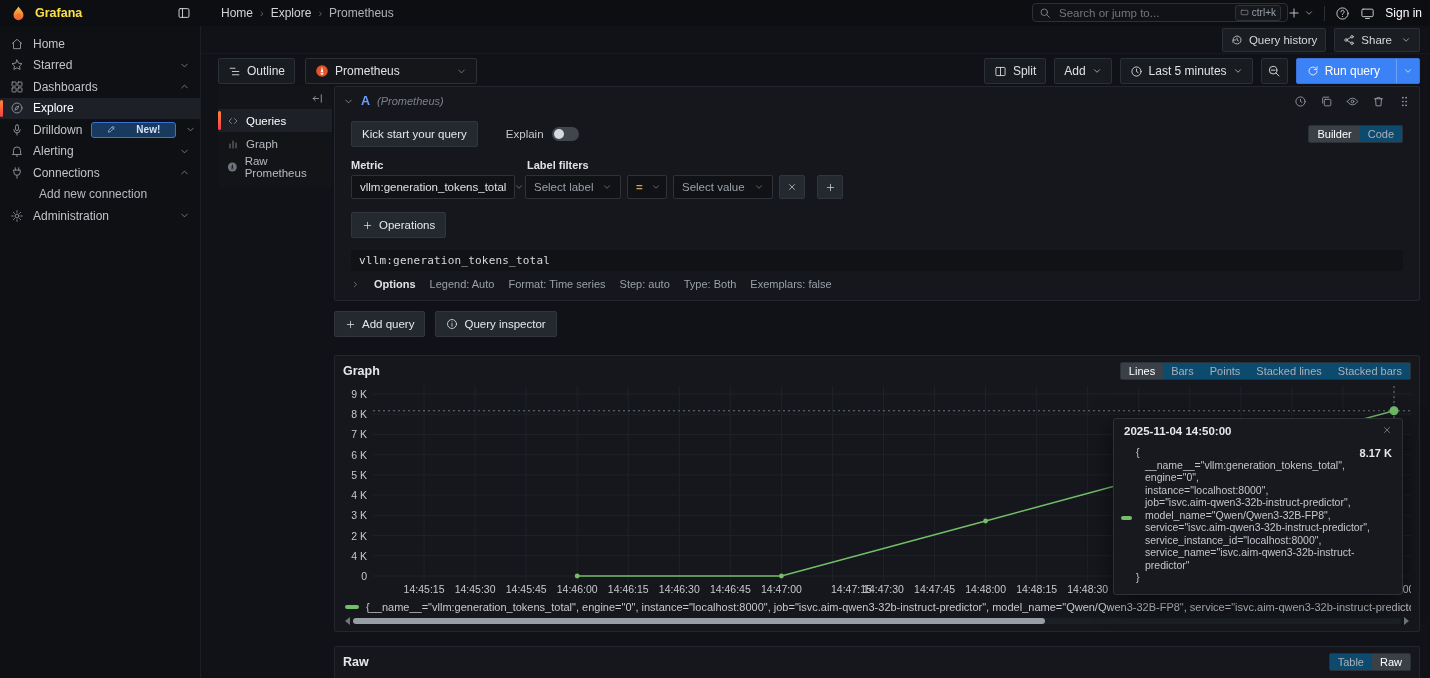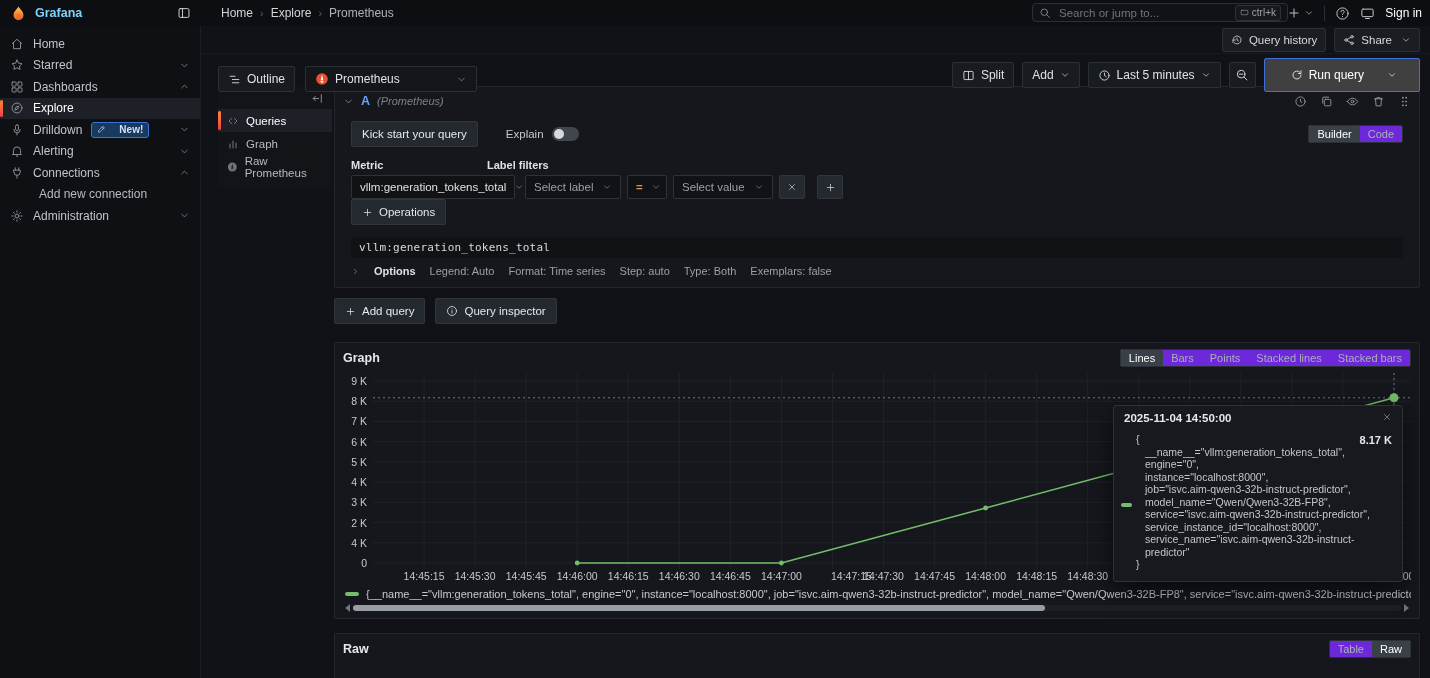--- a/index.html
+++ b/index.html
@@ -2,21 +2,21 @@
 <html><head>
 <meta charset="utf-8">
 <style>
   html,body{margin:0;padding:0;background:#000;}
   .app{position:relative;width:1430px;height:678px;overflow:hidden;background:#111217;
        color:#d8d9dd;font-family:"Liberation Sans",sans-serif;font-size:12px;}
   svg.ic{stroke:currentColor;fill:none;stroke-width:1.6;stroke-linecap:round;stroke-linejoin:round;flex:none}
   
   .topnav{position:absolute;top:0;left:0;right:0;height:26px;background:#0d0e12;display:flex;align-items:center;z-index:9}
   .brand{width:201px;display:flex;align-items:center;gap:8px;padding:0 10px;box-sizing:border-box}
-  .brand-name{font-weight:700;color:#7dd3fc;font-size:12.5px;flex:1}
+  .brand-name{font-weight:700;color:#fde047;font-size:12.5px;flex:1}
   .crumbs{display:flex;align-items:center;gap:7px;margin-left:20px;color:#d3d4d8}
   .crumb{cursor:pointer}
   .crumb.dim{color:#aeb2b9}
   .crumb-sep{color:#5a5f66;font-size:11px}
   .searchbox{position:absolute;left:1032px;top:3px;width:256px;height:19px;background:#111217;border:1px solid #2c3036;
       border-radius:4px;display:flex;align-items:center;gap:6px;padding:0 6px;box-sizing:border-box;color:#8e949c}
   .searchbox input{flex:1;background:transparent;border:0;outline:0;color:#c7c8cc;font-size:11.5px;font-family:inherit}
   .kbd{display:flex;align-items:center;gap:3px;border:1px solid #2e3238;background:#16181d;border-radius:3px;
        padding:0 4px;font-size:10px;color:#9aa0a8;height:14px}
   .nav-right{position:absolute;right:8px;top:0;height:26px;display:flex;align-items:center;gap:10px;color:#c7c8cc}
@@ -30,30 +30,30 @@
   
   .sidebar{position:absolute;left:0;top:26px;bottom:0;width:201px;background:#0f1014;border-right:1px solid #1c1e23;
            box-sizing:border-box;padding-top:7px;z-index:8}
   .sitem{position:relative;height:21.5px;display:flex;align-items:center;gap:9px;padding:0 10px;color:#c2c4c9;cursor:pointer}
   .sitem .sic{color:#8e949c}
   .sitem .chev{margin-left:auto;color:#8e949c}
   .sitem.active{background:#1d2026;color:#fff;font-weight:500}
   .sitem.active::before{content:"";position:absolute;left:0;top:2px;bottom:2px;width:3px;border-radius:2px;
         background:linear-gradient(180deg,#ff8833,#f53e4c)}
   .sitem.sub{padding-left:39px;color:#b7bac0}
-  .badge-new{display:inline-flex;align-items:center;gap:13px;background:#173a5e;border:1px solid #3d71d9;color:#d3e0f5;
-        border-radius:3px;font-size:10px;padding:0 5px;height:14px;font-weight:600}
+  .badge-new{display:inline-flex;align-items:center;gap:20px;background:#173a5e;border:1px solid #3d71d9;color:#d3e0f5;
+        border-radius:3px;font-size:10px;padding:0 15px;height:14px;font-weight:600}
   
   .toolbar{position:absolute;left:218px;top:58px;right:10px;display:flex;align-items:flex-end;z-index:4}
   .tbtn{height:26px;display:inline-flex;align-items:center;gap:6px;padding:0 9px;background:#181b20;border:1px solid #2b2f36;
         border-radius:2px;color:#e0e1e4;font-size:12px;cursor:pointer;box-sizing:border-box}
   .dspicker{margin-left:10px;width:172px;justify-content:flex-start;background:#141619}
   .dspicker .chev{margin-left:auto;color:#8e949c}
   .tb-right{margin-left:auto;display:flex;align-items:center;gap:8px}
-  .runq{background:#404040;border:1px solid #3d71d9;color:#fff;font-weight:500;padding:16px}
+  .runq{background:#3b82f6;border:1px solid #3d71d9;color:#fff;font-weight:500;padding:0}
   .runq .seg{display:flex;align-items:center;gap:6px;padding:0 10px;height:100%}
   .runq .carets{border-left:1px solid rgba(255,255,255,.25);padding:0 6px;display:flex;align-items:center;height:100%}
   .iconbtn{width:27px;justify-content:center;padding:0}
   
   .workarea{position:absolute;left:218px;top:86px;right:10px;bottom:0;display:flex;z-index:2}
   .subnav{width:114px;background:#121418;border-radius:2px;height:fit-content;padding-bottom:10px;box-sizing:border-box}
   .subnav-head{display:flex;justify-content:flex-end;padding:6px 8px 4px;color:#9aa0a8}
   .snitem{position:relative;height:23px;display:flex;align-items:center;gap:7px;padding:0 9px;color:#b7bac0;font-size:11.5px;cursor:pointer}
   .snitem .sic{color:#8e949c}
   .snitem.active{background:#1d2026;color:#fff}
@@ -66,26 +66,26 @@
   .refid{color:#6e9fff;font-weight:700;font-size:12.5px}
   .dshint{color:#7b8087;font-style:italic;font-size:11px}
   .qrow-icons{margin-left:auto;display:flex;align-items:center;gap:13px;color:#9aa0a8}
   .qbody{padding:2px 16px 10px}
   .kickrow{display:flex;align-items:center;gap:28px;margin-top:4px}
   .sbtn{height:24px;display:inline-flex;align-items:center;gap:6px;padding:0 10px;background:#24282f;border:1px solid #31353c;
         border-radius:2px;color:#e6e7ea;font-size:11.5px;font-weight:500;cursor:pointer}
   .togglerow{display:flex;align-items:center;gap:8px;color:#c7c8cc;font-size:11.5px}
   .toggle{width:27px;height:14px;border-radius:8px;background:#41464e;position:relative;cursor:pointer}
   .toggle::after{content:"";position:absolute;left:2px;top:2px;width:10px;height:10px;border-radius:50%;background:#d8d9dd}
-  .radiogrp{display:flex;border:1px solid #2c3137;border-radius:2px;background:#6d28d9;overflow:hidden}
+  .radiogrp{display:flex;border:1px solid #2c3137;border-radius:2px;background:#0c4a6e;overflow:hidden}
   .radiogrp .opt{padding:2px 8px;font-size:11px;color:#aab0b8;cursor:pointer;white-space:nowrap}
   .radiogrp .opt.on{background:#3a4048;color:#fff;border-radius:2px}
   .qgrid{margin-top:12px}
   .flabels{display:flex;gap:0;font-size:11px;font-weight:600;color:#e0e1e4}
-  .flabels .l1{width:136px}
+  .flabels .l1{width:176px}
   .selrow{display:flex;align-items:center;gap:6px;margin-top:4px}
   .sel{height:24px;display:inline-flex;align-items:center;gap:8px;padding:0 8px;background:#101216;border:1px solid #2e3238;
        border-radius:2px;color:#dfe0e3;font-size:11.5px;cursor:pointer;box-sizing:border-box}
   .sel .chev{color:#8e949c}
   .op-eq{color:#d69e4a;font-weight:700}
   .sqbtn{width:26px;height:24px;display:inline-flex;align-items:center;justify-content:center;background:#24282f;
         border:1px solid #31353c;border-radius:2px;color:#d8d9dd;cursor:pointer;box-sizing:border-box}
   .preview{margin-top:12px;background:#101216;border-radius:2px;padding:4px 8px;font-family:"DejaVu Sans Mono",monospace;
         font-size:11px;color:#d8d9dd;letter-spacing:.2px}
   .optrow{display:flex;align-items:center;gap:14px;margin-top:7px;font-size:11px;color:#9aa0a8}
@@ -504,21 +504,21 @@
                   </svg>
               </span>
               <span class="sqbtn" style="margin-left:6px">
                 <svg class="ic" width="11" height="11" viewBox="0 0 24 24">
                   <line x1="12" y1="5" x2="12" y2="19"></line>
                     <line x1="5" y1="12" x2="19" y2="12"></line>
                   </svg>
               </span>
             </div>
           </div>
-          <div style="">
+          <div style="margin-top:13px">
             <span class="sbtn">
               <svg class="ic" width="11" height="11" viewBox="0 0 24 24">
                 <line x1="12" y1="5" x2="12" y2="19"></line>
                   <line x1="5" y1="12" x2="19" y2="12"></line>
                 </svg>
               <span>Operations</span>
             </span>
           </div>
           <div class="preview">vllm:generation_tokens_total</div>
           <div class="optrow">

